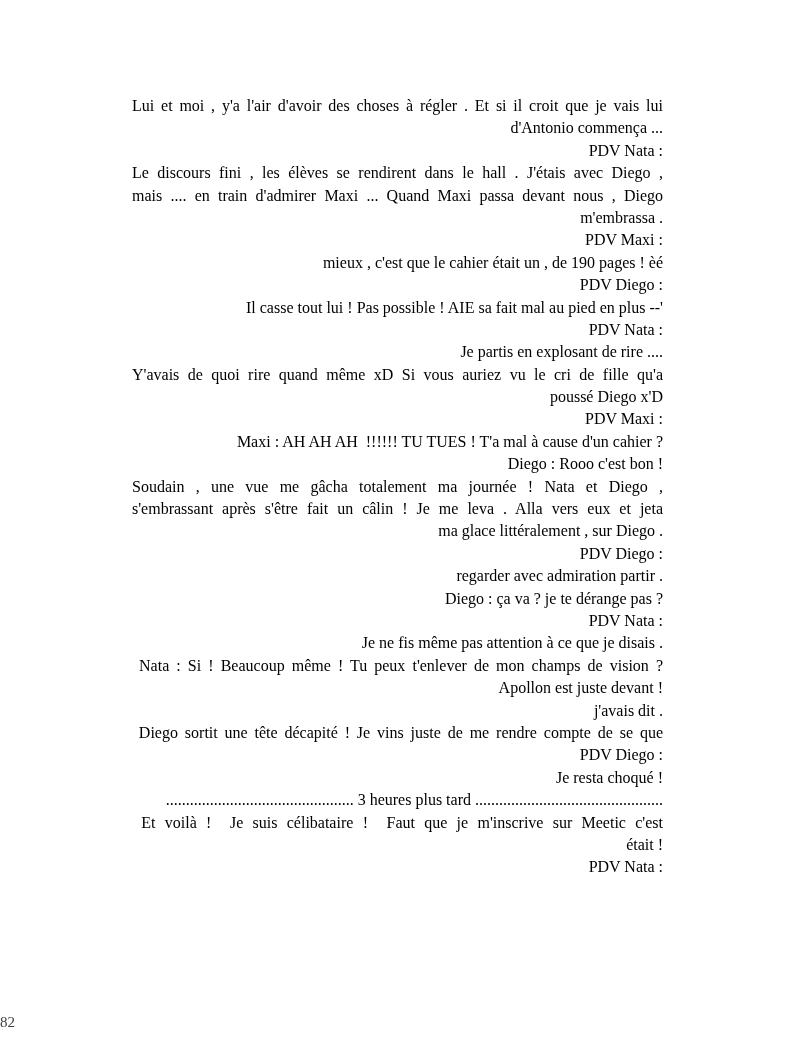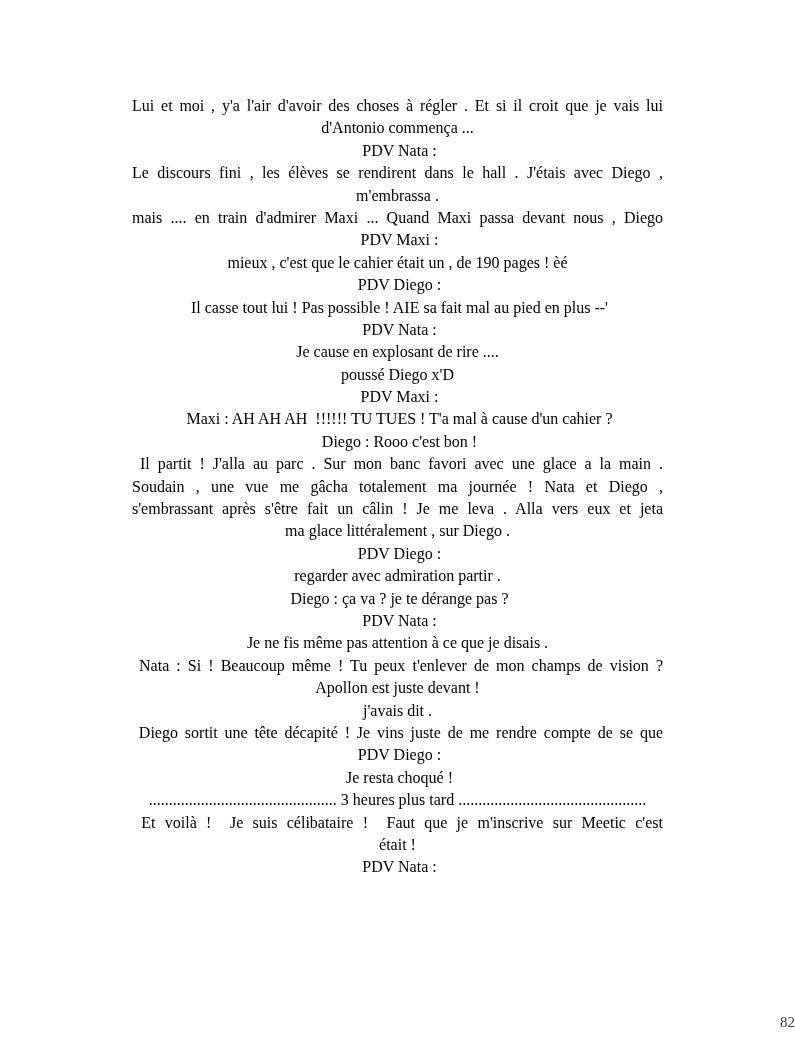--- a/index.html
+++ b/index.html
@@ -27,59 +27,59 @@
     left: 132px;
     top: 95px;
     width: 531px;
     font-size: 16px;
     line-height: 22.4px;
     color: #000000;
   }
   .line {
     height: 22.4px;
     overflow: hidden;
-    text-align: center;
+    text-align: right;
   }
   .line.justify {
     text-align: justify;
     text-align-last: justify;
   }
   .footer {
     position: absolute;
     left: 0;
     top: 1012px;
     width: 795px;
-    text-align: right;
+    text-align: left;
     font-size: 15px;
     line-height: 20px;
     color: #3d3d3d;
   }
 </style>
 </head>
 <body style="background: rgb(255, 255, 255);">
 
 <div class="page">
   <div class="text-block" style="color: rgb(0, 0, 0);">
       <div class="line justify">Lui et moi , y'a l'air d'avoir des choses à régler . Et si il croit que je vais lui</div>
       <div class="line">d'Antonio commença ...</div>
       <div class="line">&nbsp;PDV Nata :</div>
       <div class="line justify">Le discours fini , les élèves se rendirent dans le hall . J'étais avec Diego ,</div>
+      <div class="line justify">mais .... en train d'admirer Maxi ... Quand Maxi passa devant nous , Diego</div>
       <div class="line">m'embrassa .</div>
-      <div class="line justify">mais .... en train d'admirer Maxi ... Quand Maxi passa devant nous , Diego</div>
       <div class="line">&nbsp;PDV Maxi :</div>
       <div class="line">mieux , c'est que le cahier était un , de 190 pages ! èé</div>
       <div class="line">&nbsp;PDV Diego :</div>
       <div class="line">&nbsp;Il casse tout lui ! Pas possible ! AIE sa fait mal au pied en plus --'</div>
       <div class="line">&nbsp;PDV Nata :</div>
-      <div class="line">Je cause en explosant de rire ....</div>
+      <div class="line">Je partis en explosant de rire ....</div>
+      <div class="line justify">Y'avais de quoi rire quand même xD Si vous auriez vu le cri de fille qu'a</div>
       <div class="line">poussé Diego x'D</div>
       <div class="line">&nbsp;PDV Maxi :</div>
       <div class="line">&nbsp;Maxi : AH AH AH&nbsp; !!!!!! TU TUES ! T'a mal à cause d'un cahier ?</div>
       <div class="line">&nbsp;Diego : Rooo c'est bon !</div>
-      <div class="line justify">&nbsp;Il partit ! J'alla au parc . Sur mon banc favori avec une glace a la main .</div>
       <div class="line justify">Soudain , une vue me gâcha totalement ma journée ! Nata et Diego ,</div>
       <div class="line justify">s'embrassant après s'être fait un câlin ! Je me leva . Alla vers eux et jeta</div>
       <div class="line">ma glace littéralement , sur Diego .</div>
       <div class="line">&nbsp;PDV Diego :</div>
       <div class="line">regarder avec admiration partir .</div>
       <div class="line">&nbsp;Diego : ça va ? je te dérange pas ?</div>
       <div class="line">&nbsp;PDV Nata :</div>
       <div class="line">Je ne fis même pas attention à ce que je disais .</div>
       <div class="line justify">&nbsp;Nata : Si ! Beaucoup même ! Tu peux t'enlever de mon champs de vision ?</div>
       <div class="line">Apollon est juste devant !</div>

